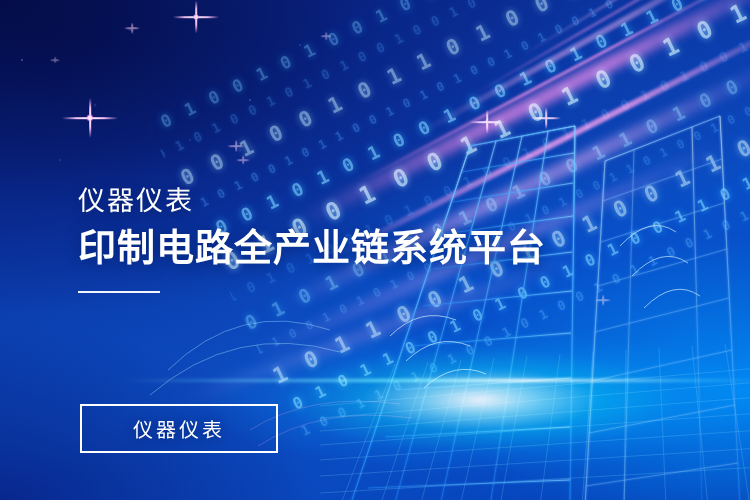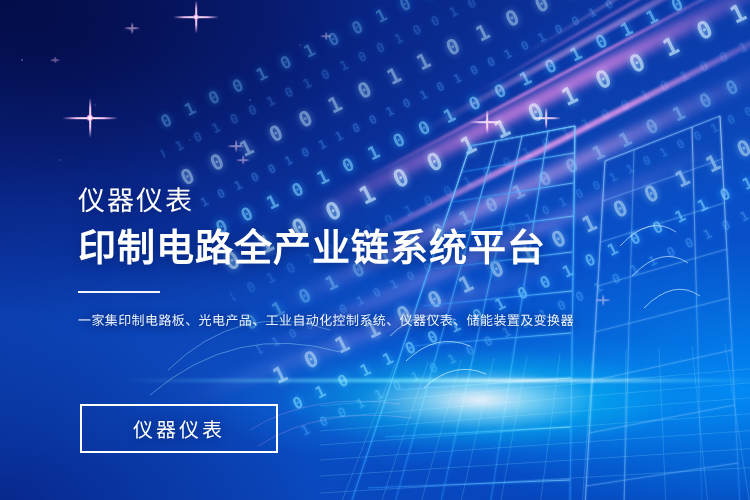--- a/index.html
+++ b/index.html
@@ -339,19 +339,18 @@
         <i class="sp-v" style="height: 11.52px;"></i>
         <i class="sp-core" style="width: 3px; height: 3px;"></i>
       </div>
     </div>
 
   <div class="content">
     <div class="eyebrow">仪器仪表</div>
     <div class="headline">印制电路全产业链系统平台</div>
     <div class="divider"></div>
     <div class="desc">
-      <div>一家集印制电路板、光电产品、工业自动化控制系统、仪器仪表、储能装置及变换器</div>
     </div>
   </div>
 
   <button class="cta">仪器仪表</button>
 
 </div>
 
 </body></html>

